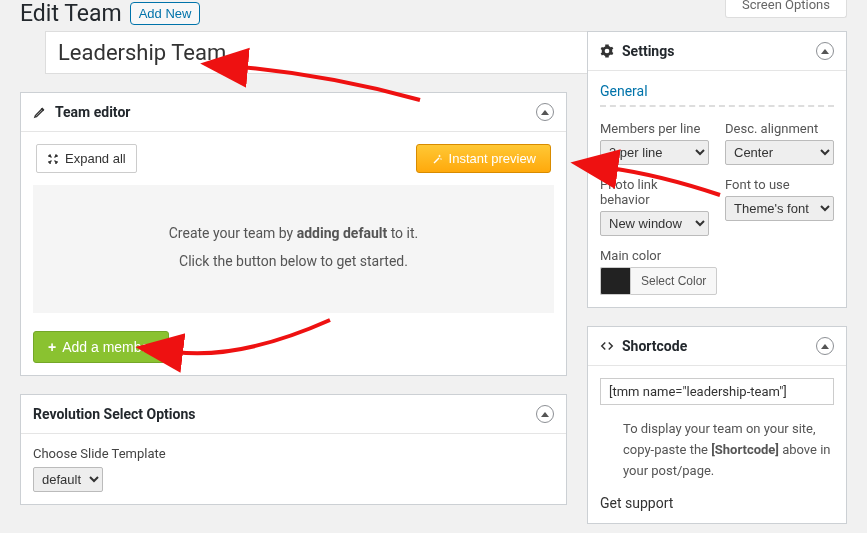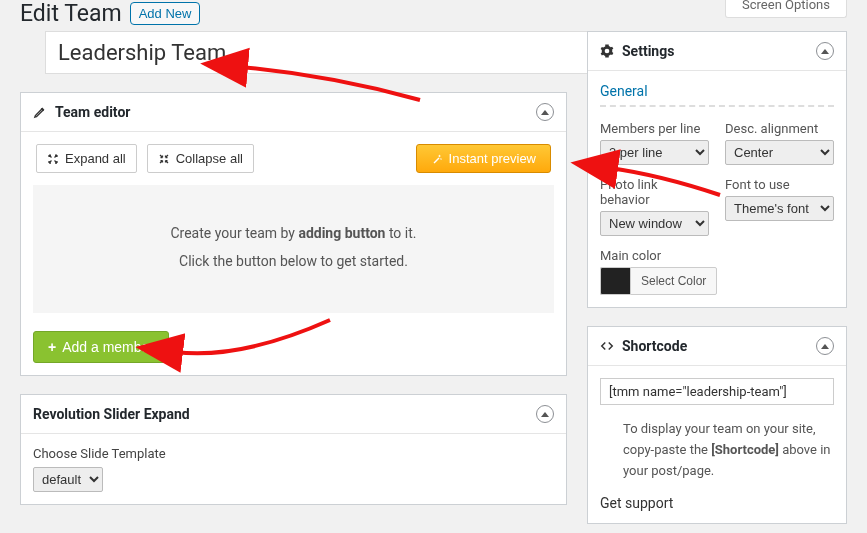--- a/index.html
+++ b/index.html
@@ -273,56 +273,48 @@
           <div class="toolbar">
             <div class="toolbar-left">
               <button class="small-btn">
                 <span>
                   <svg class="icn sm" viewBox="0 0 24 24" fill="none" stroke="#333" stroke-width="2.5">
                       <path d="M4 4l5 5M20 4l-5 5M4 20l5-5M20 20l-5-5M4 4h4M4 4v4M20 4h-4M20 4v4M4 20h4M4 20v-4M20 20h-4M20 20v-4"></path>
                     </svg>
                 </span>
                 <span>Expand all</span>
               </button>
-              <button class="small-btn">
-                <span>
-                  <svg class="icn sm" viewBox="0 0 24 24" fill="none" stroke="#333" stroke-width="2.5">
-                      <path d="M9 9L4 4M15 9l5-5M9 15l-5 5M15 15l5 5M9 9H5M9 9V5M15 9h4M15 9V5M9 15H5M9 15v4M15 15h4M15 15v4"></path>
-                    </svg>
-                </span>
-                <span>Collapse all</span>
-              </button>
             </div>
             <button class="instant-preview">
               <span>
                 <svg class="icn sm" viewBox="0 0 24 24" fill="#fff">
                     <path d="M5 19l10-10 2 2L7 21l-2-2zM17 3l1 2 2 1-2 1-1 2-1-2-2-1 2-1 1-2zM20 10l.7 1.4 1.4.7-1.4.7L20 14l-.7-1.4-1.4-.7 1.4-.7L20 10z"></path>
                   </svg>
               </span>
               <span>Instant preview</span>
             </button>
           </div>
           <div class="editor-placeholder">
             <div>
-              <span>Create your team by </span><b>adding button</b><span> to it.</span>
+              <span>Create your team by </span><b>adding default</b><span> to it.</span>
             </div>
             <div>Click the button below to get started.</div>
           </div>
           <button class="add-member">
             <span class="plus">+</span>
             <span>Add a member</span>
           </button>
         </div>
       </div>
 
       
       <div class="postbox">
         <div class="postbox-header">
           <div class="postbox-title">
-            <span>Revolution Slider Expand</span>
+            <span>Revolution Select Options</span>
           </div>
           <div class="toggle-indicator"></div>
         </div>
         <div class="rev-body">
           <div class="rev-label">Choose Slide Template</div>
           <select class="wp-select">
             <option>default</option>
           </select>
         </div>
       </div>

